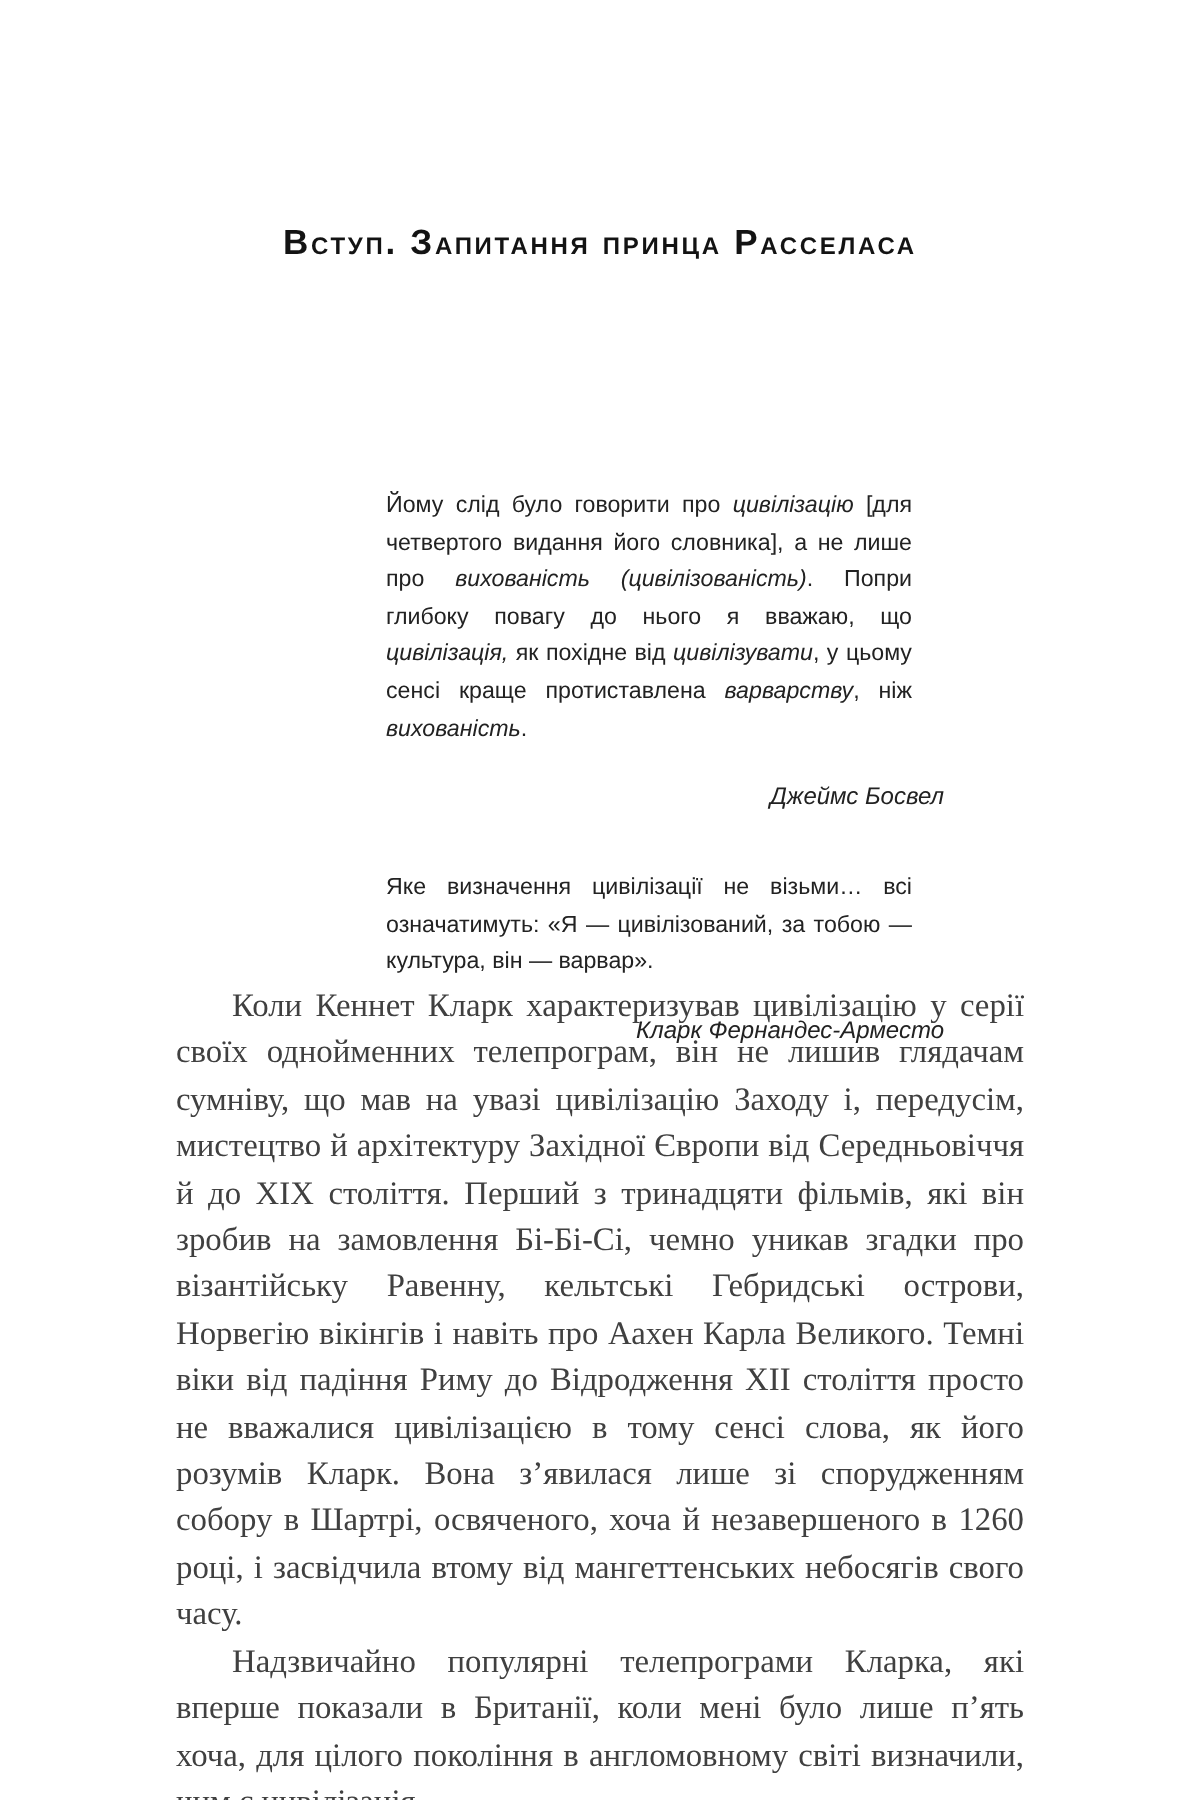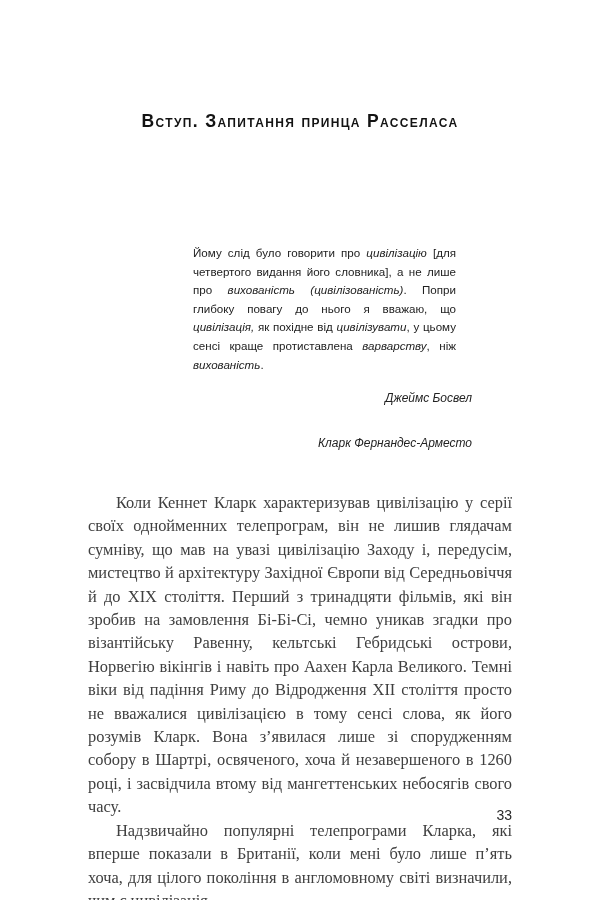--- a/index.html
+++ b/index.html
@@ -126,25 +126,25 @@
   <div class="epigraphs">
 
     <blockquote class="epigraph">
       <p class="body">
         <span>Йому слід було говорити про </span><em>цивілізацію</em><span> [для четвертого видання його словника], а не лише про </span><em>вихованість (цивілізованість)</em><span>. Попри глибоку повагу до нього я вважаю, що </span><em>цивілізація,</em><span> як похідне від </span><em>цивілізувати</em><span>, у цьому сенсі краще протиставлена </span><em>варварству</em><span>, ніж </span><em>вихованість</em><span>.</span>
       </p>
       <div class="attribution">Джеймс Босвел</div>
     </blockquote>
 
     <blockquote class="epigraph">
+      <p class="body">Яке визначення цивілізації не візьми… всі означатимуть: «Я — цивілізований, за тобою — культура, він — варвар».</p>
       <div class="attribution">Кларк Фернандес-Арместо</div>
     </blockquote>
 
   </div>
 
   <div class="body-text">
     <p>Коли Кеннет Кларк характеризував цивілізацію у серії своїх однойменних телепрограм, він не лишив глядачам сумніву, що мав на увазі цивілізацію Заходу і, передусім, мистецтво й архітектуру Західної Європи від Середньовіччя й до XIX століття. Перший з тринадцяти фільмів, які він зробив на замовлення Бі-Бі-Сі, чемно уникав згадки про візантійську Равенну, кельтські Гебридські острови, Норвегію вікінгів і навіть про Аахен Карла Великого. Темні віки від падіння Риму до Відродження XII століття просто не вважалися цивілізацією в тому сенсі слова, як його розумів Кларк. Вона з’явилася лише зі спорудженням собору в Шартрі, освяченого, хоча й незавершеного в 1260 році, і засвідчила втому від мангеттенських небосягів свого часу.</p>
     <p>Надзвичайно популярні телепрограми Кларка, які вперше показали в Британії, коли мені було лише п’ять хоча, для цілого покоління в англомовному світі визначили, чим є цивілізація.</p>
   </div>
 
-  <div class="folio">33</div>
 
 </div>
 
 </body></html>

